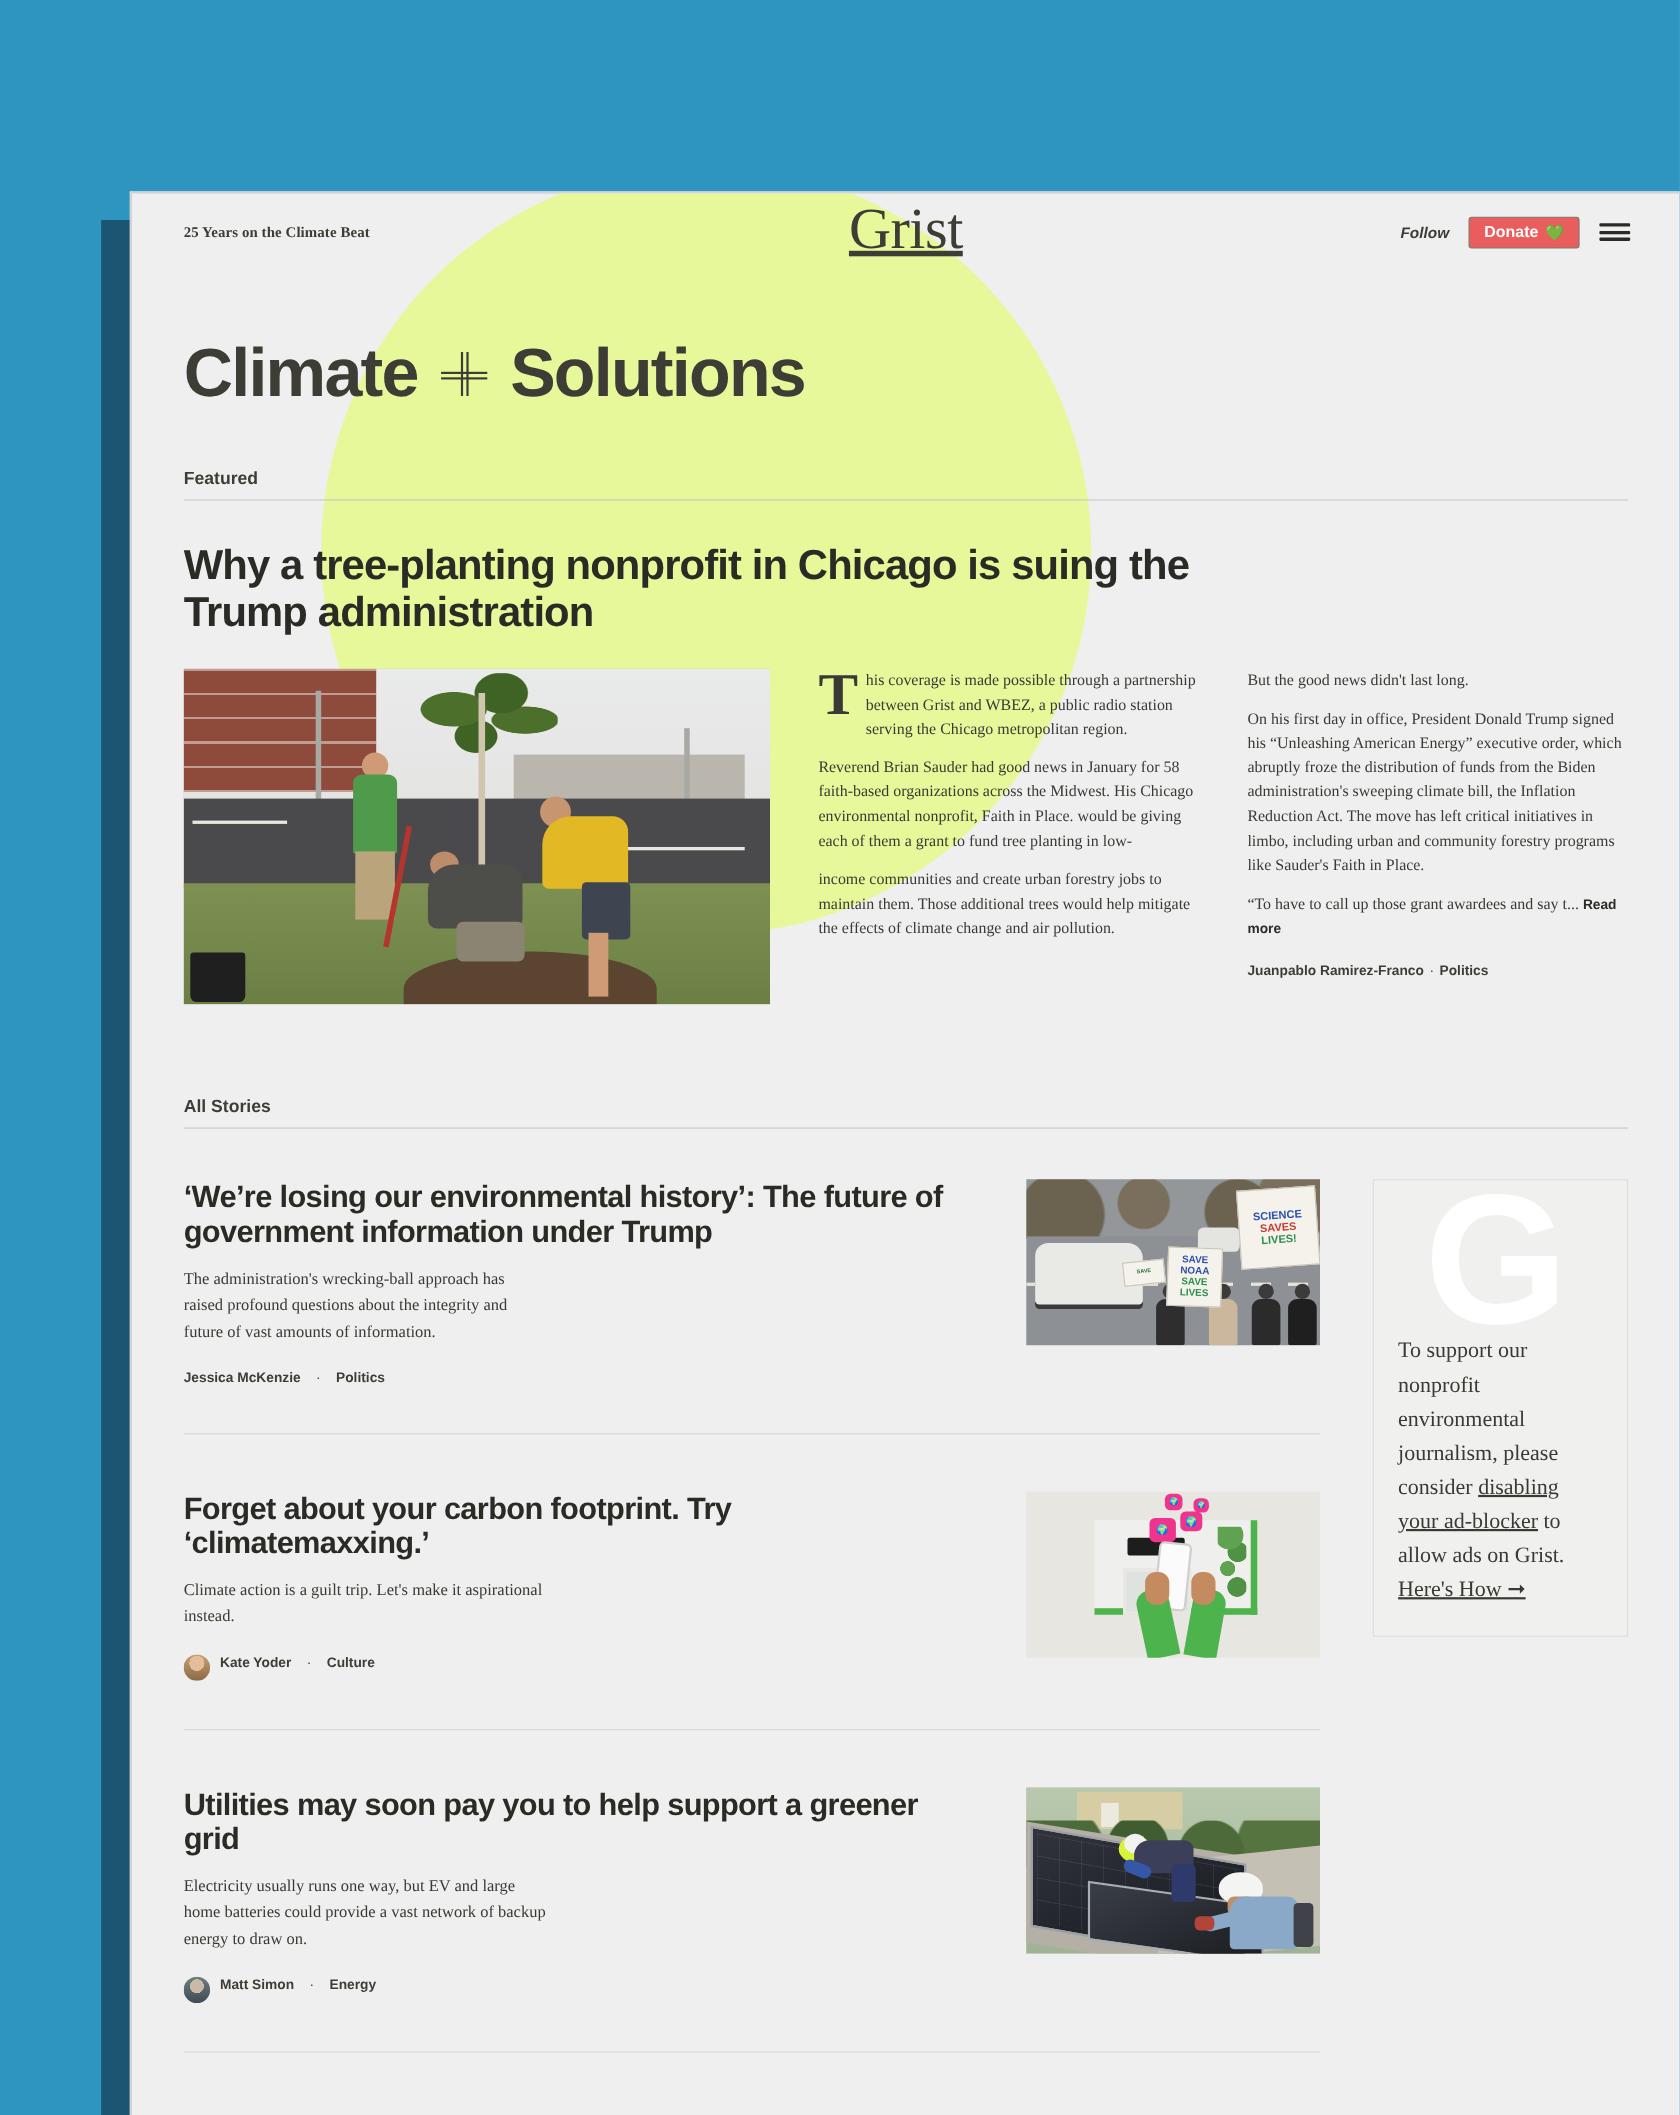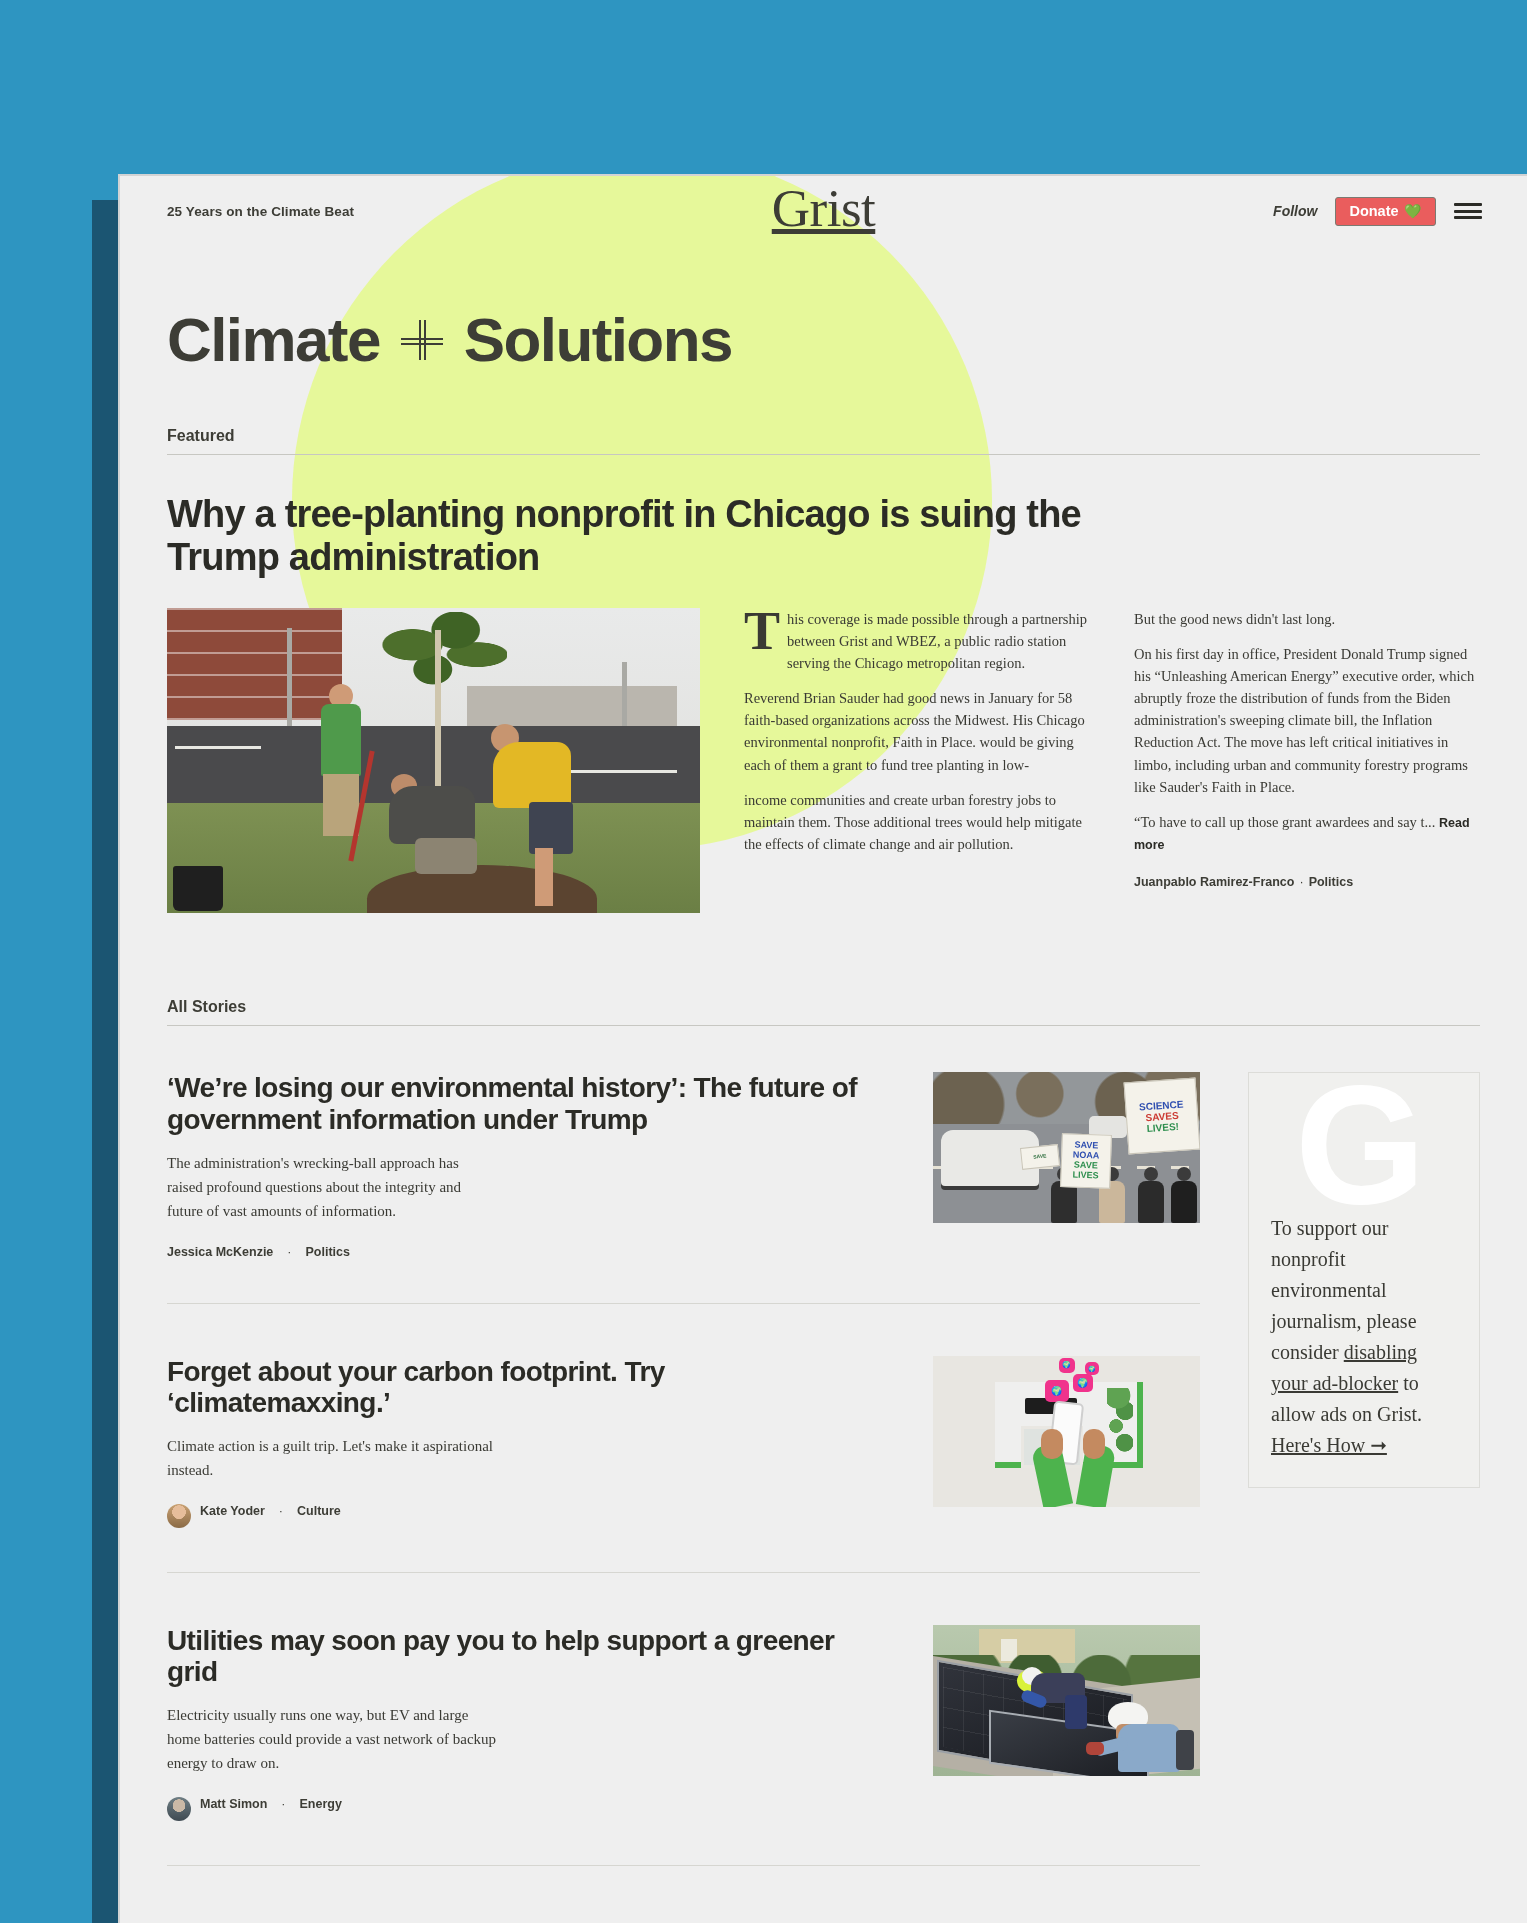--- a/index.html
+++ b/index.html
@@ -64,20 +64,21 @@
     align-items: center;
     padding: 0 45px 0 47px;
   }
 
   #tagline {
     font-size: 13.5px;
     font-weight: bold;
     color: #3d3d36;
     letter-spacing: .1px;
     white-space: nowrap;
+    font-family: Liberation Serif, serif;
   }
 
   #brand-logo {
     position: absolute;
     left: 0; right: 0;
     top: 6px;
     text-align: center;
     font-family: "Liberation Serif", serif;
     font-size: 53px;
     line-height: 1;

